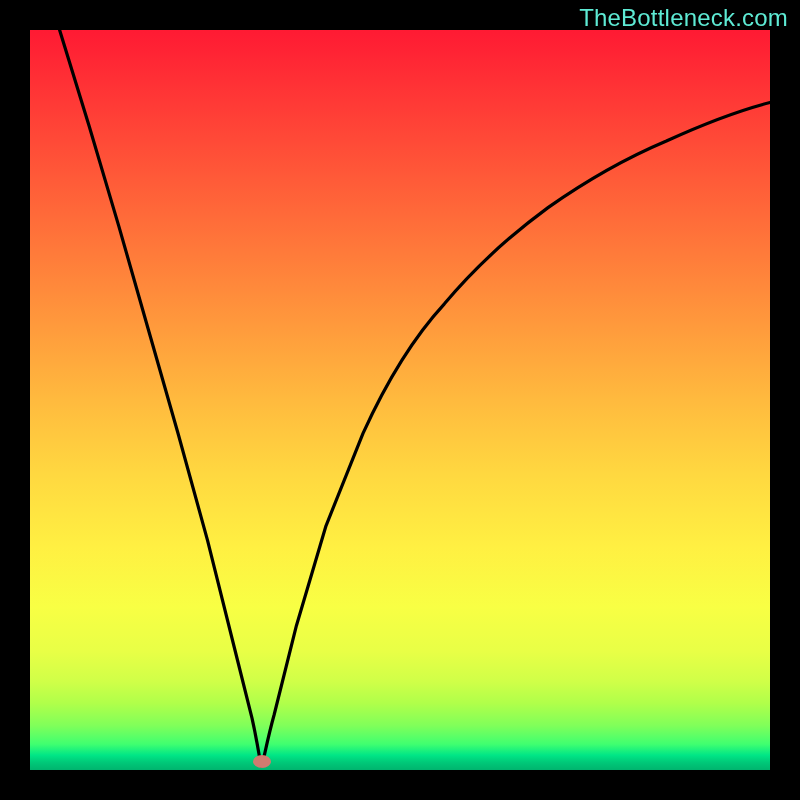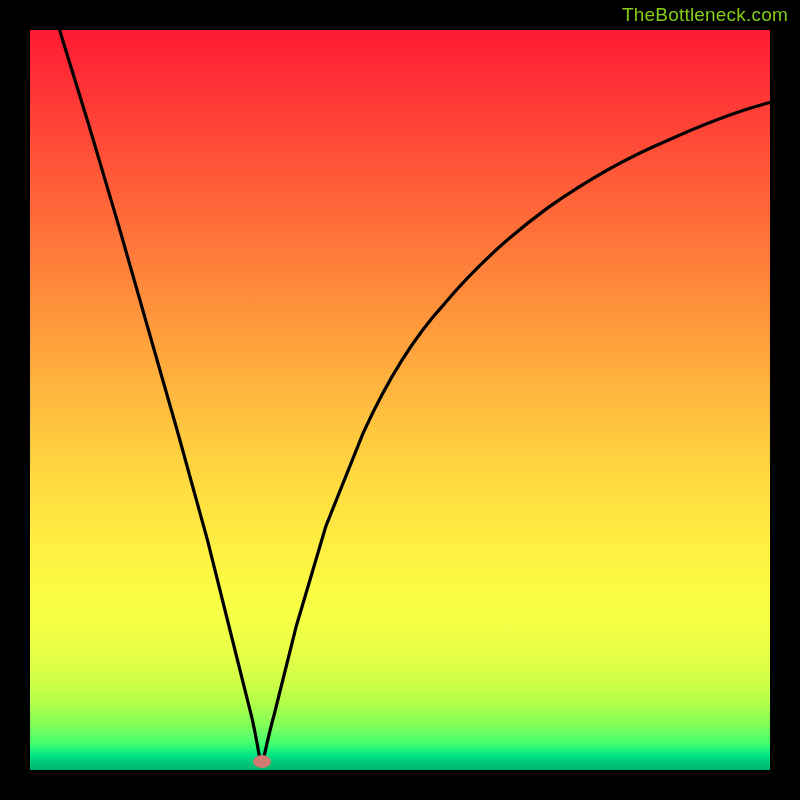--- a/index.html
+++ b/index.html
@@ -64,22 +64,22 @@
   .dot {
     position: absolute;
     width: 18px;
     height: 13px;
     border-radius: 50%;
   }
   .watermark {
     position: absolute;
     top: 4px;
     right: 12px;
-    color: #84cc16;
-    font-size: 19px;
+    color: #5eead4;
+    font-size: 24px;
     letter-spacing: 0.2px;
     font-weight: 500;
   }
 </style>
 </head>
 <body>
 
 <div class="frame">
 
   <div class="plot-area">

